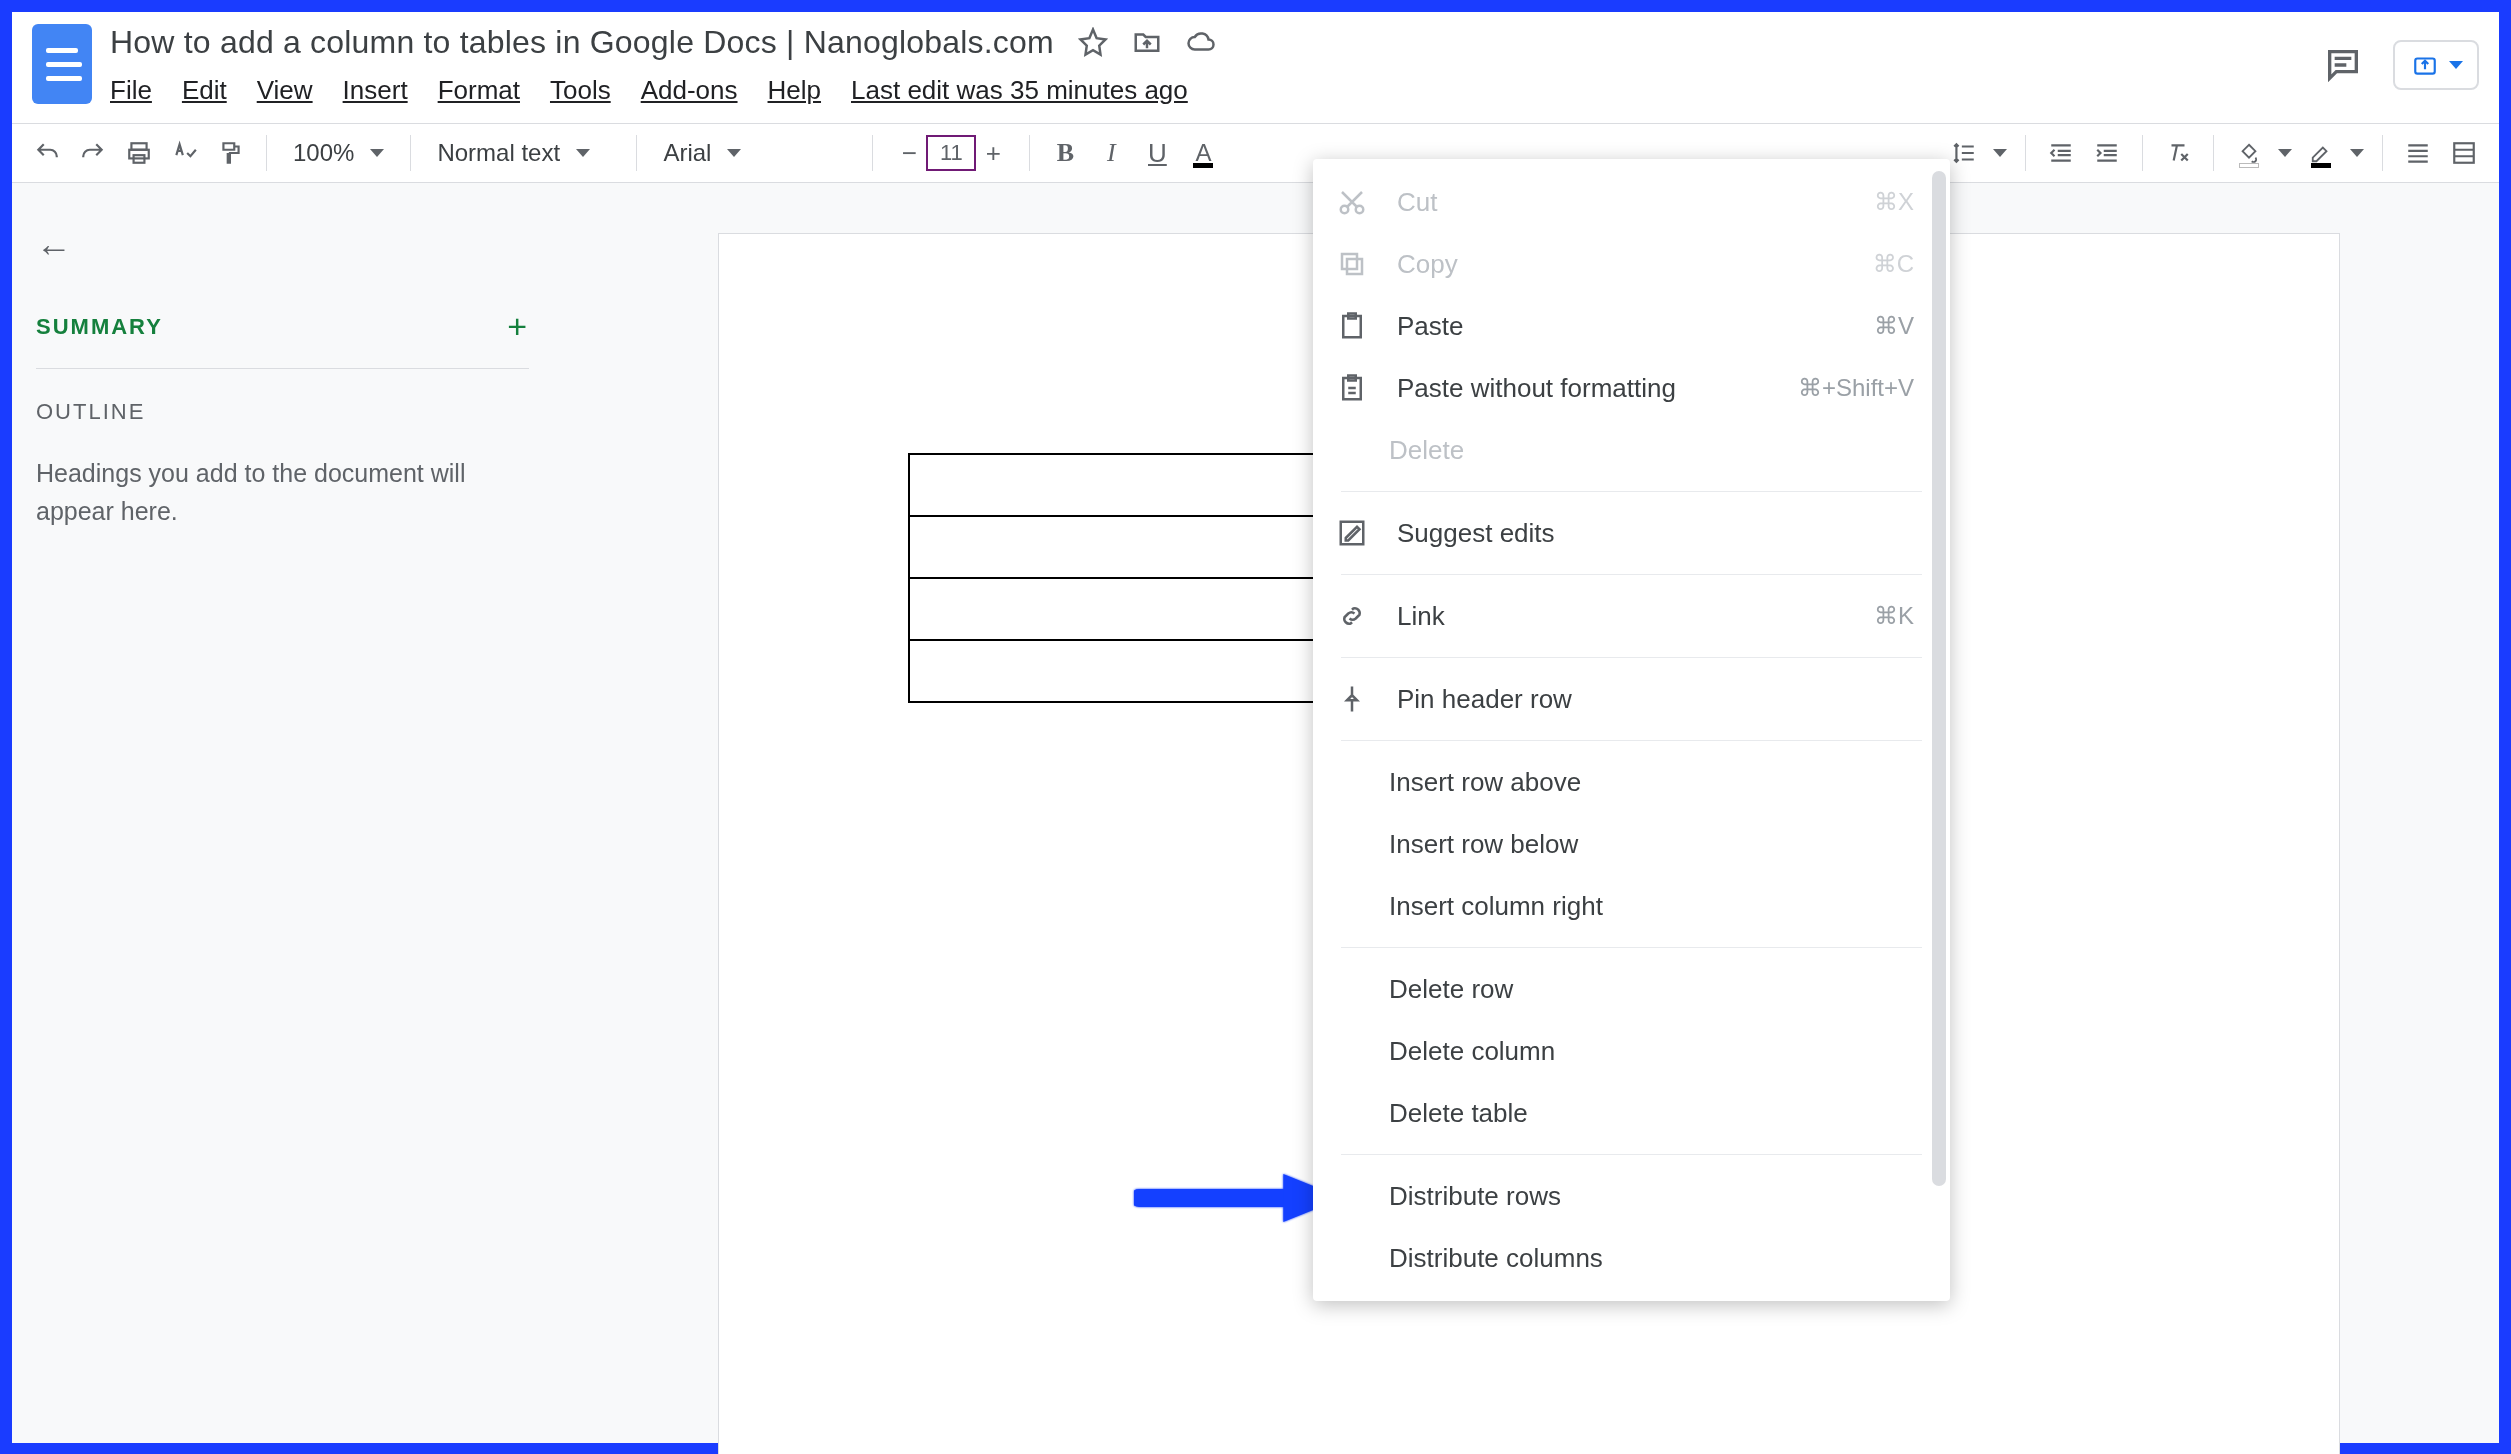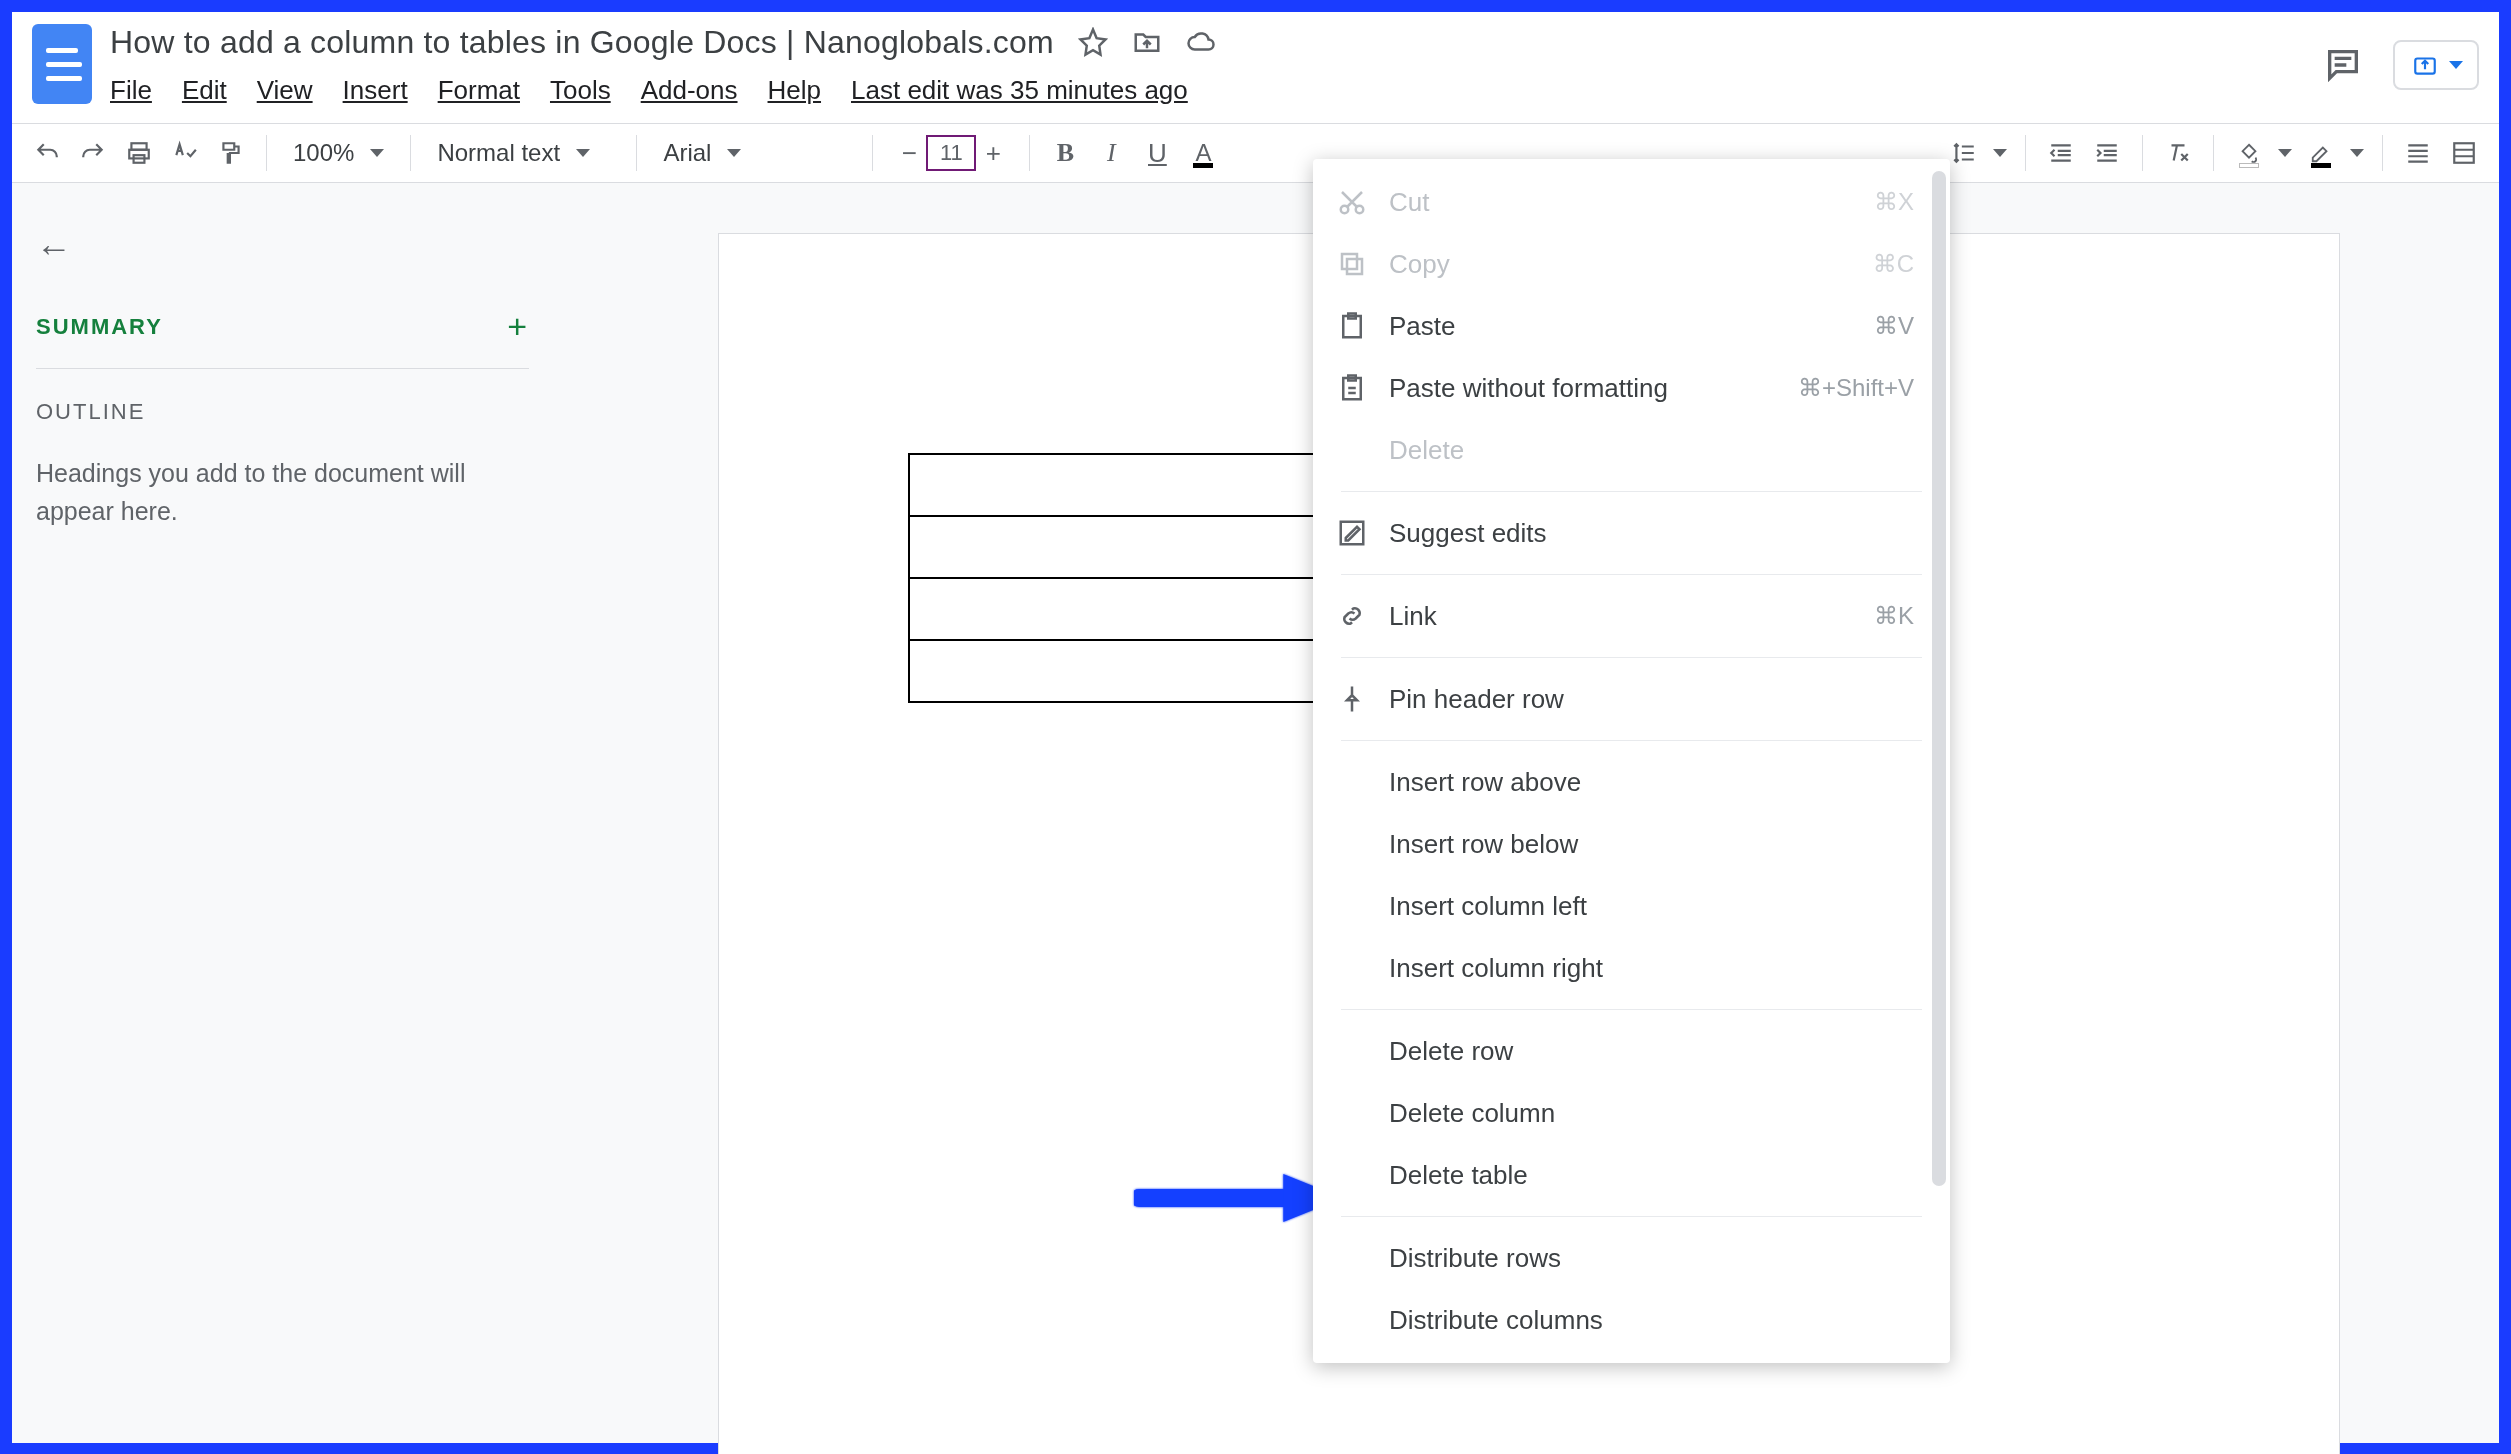--- a/index.html
+++ b/index.html
@@ -257,20 +257,21 @@
     z-index: 50;
     font-size: 26px;
     color: #3c4043;
   }
   .ctx-row {
     display: flex;
     align-items: center;
     height: 62px;
     padding: 0 36px 0 24px;
     cursor: pointer;
+    gap: 8px;
   }
   .ctx-row.disabled { color: #bdc1c6; cursor: default; }
   .ctx-ico {
     width: 30px; height: 30px;
     margin-right: 22px;
     flex-shrink: 0;
     display: flex; align-items: center; justify-content: center;
   }
   .ctx-ico svg { stroke: #5f6368; fill: none; stroke-width: 2; }
   .ctx-row.disabled .ctx-ico svg { stroke: #bdc1c6; }
@@ -601,23 +602,20 @@
 
     <div class="ctx-sep"></div>
 
     <div class="ctx-row noicon">
         <span class="ctx-label">Insert row above</span>
       </div>
     <div class="ctx-row noicon">
         <span class="ctx-label">Insert row below</span>
       </div>
     <div class="ctx-row noicon">
-        <span class="ctx-label">Insert column left</span>
-      </div>
-    <div class="ctx-row noicon">
         <span class="ctx-label">Insert column right</span>
       </div>
 
     <div class="ctx-sep"></div>
 
     <div class="ctx-row noicon">
         <span class="ctx-label">Delete row</span>
       </div>
     <div class="ctx-row noicon">
         <span class="ctx-label">Delete column</span>

